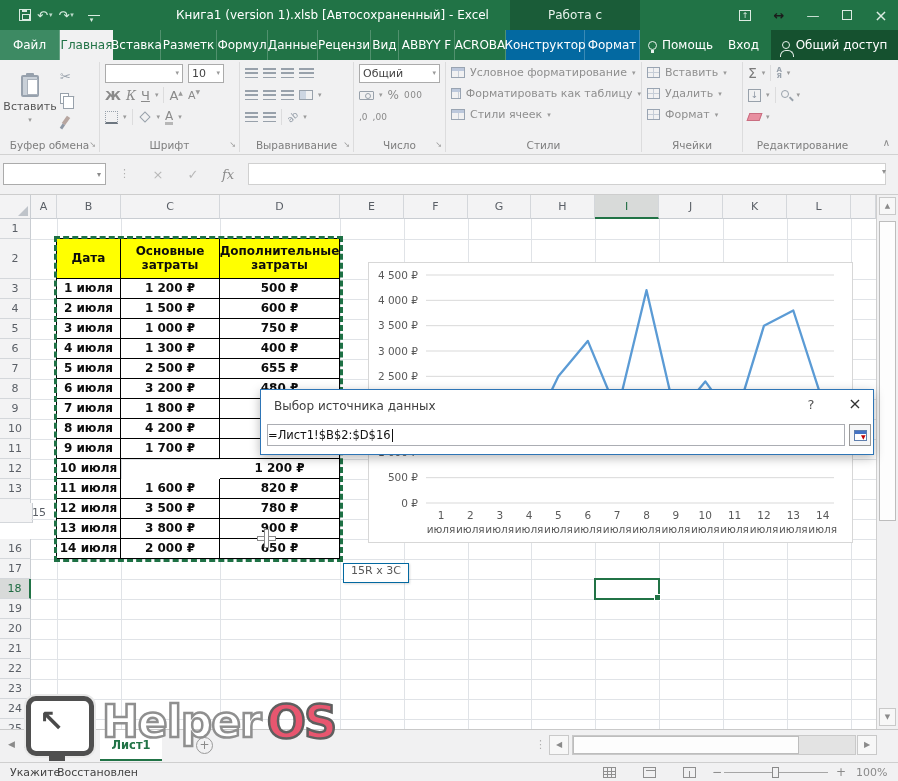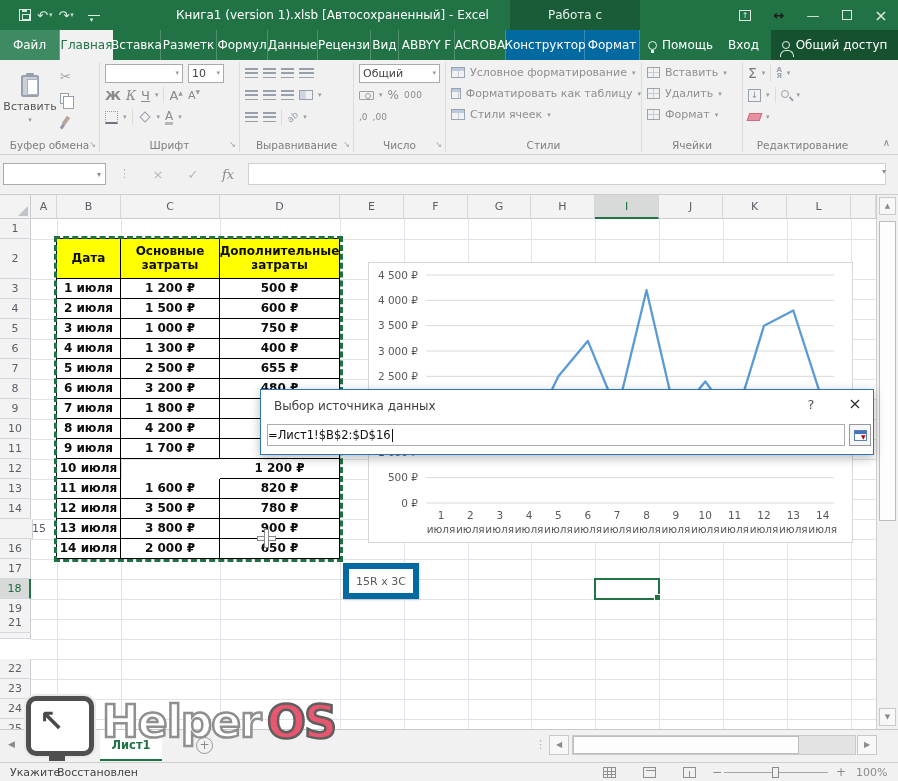--- a/index.html
+++ b/index.html
@@ -117,21 +117,21 @@
   #tbl { position:absolute; left:57px; top:44px; z-index:2; }
   .tcell { position:absolute; display:flex; align-items:center; justify-content:center; text-align:center; border-right:1px solid #000; border-bottom:1px solid #000; font-size:12px; color:#0d0d0d; font-weight:600; background:#fff; line-height:1.1; }
   .tcell.hdr { background:#ffff00; font-weight:700; }
   #ants { position:absolute; left:54px; top:41px; width:289px; height:326px; border:3px dashed #1e7145; z-index:3; pointer-events:none; }
   
   #chartbox { position:absolute; left:368px; top:67px; width:485px; height:281px; background:#fff; border:1px solid #d7d7d7; z-index:2; }
   .ctick { font-size:10.5px; fill:#595959; font-family:"DejaVu Sans",sans-serif; }
   
   #selcell { position:absolute; left:594px; top:383px; width:66px; height:22px; border:2px solid #217346; z-index:4; }
   #selcell:after { content:""; position:absolute; right:-3px; bottom:-3px; width:5px; height:5px; background:#217346; border:1px solid #fff; }
-  #seltip { position:absolute; left:343px; top:368px; height:36px; padding:6px 7px; background:#fff; border:6px solid #0369a1; box-shadow:1px 1px 2px rgba(0,0,0,.15); font-size:11px; color:#595959; z-index:8; white-space:nowrap; }
+  #seltip { position:absolute; left:343px; top:368px; height:20px; padding:0 7px; background:#fff; border:1px solid #0369a1; box-shadow:1px 1px 2px rgba(0,0,0,.15); font-size:11px; color:#595959; z-index:8; white-space:nowrap; }
 
   
   #dlg { position:absolute; left:260px; top:389px; width:614px; height:66px; background:#fff; border:1px solid #2e75b6; box-shadow:0 3px 10px rgba(0,0,0,.28); z-index:10; }
   #dlg-title { position:absolute; left:13px; top:9px; font-size:12px; color:#404040; }
   #dlg-help { position:absolute; left:540px; top:7px; width:20px; text-align:center; font-size:13px; color:#555; }
   #dlg-close { position:absolute; left:582px; top:4px; width:24px; text-align:center; font-size:16px; color:#333; }
   #dlg-input { position:absolute; left:6px; top:34px; width:578px; height:22px; background:#fff; border:1px solid #abadb3; font-size:11.5px; color:#111; display:flex; align-items:center; }
   .caret { display:inline-block; width:1px; height:13px; background:#111; margin-left:1px; }
   #dlg-range-btn { position:absolute; left:588px; top:34px; width:22px; height:22px; border:1px solid #999; background:#f5f6f7; display:flex; align-items:center; justify-content:center; }
   .ic-range { width:13px; height:11px; border:1px solid #5f7fae; background:linear-gradient(#4472c4 0 3px,#fff 3px); position:relative; }
@@ -450,27 +450,27 @@
         <div class="rhcell" style="top: 124px; height: 20px; line-height: 19px;">5</div>
         <div class="rhcell" style="top: 144px; height: 20px; line-height: 19px;">6</div>
         <div class="rhcell" style="top: 164px; height: 20px; line-height: 19px;">7</div>
         <div class="rhcell" style="top: 184px; height: 20px; line-height: 19px;">8</div>
         <div class="rhcell" style="top: 204px; height: 20px; line-height: 19px;">9</div>
         <div class="rhcell" style="top: 224px; height: 20px; line-height: 19px;">10</div>
         <div class="rhcell" style="top: 244px; height: 20px; line-height: 19px;">11</div>
         <div class="rhcell" style="top: 264px; height: 20px; line-height: 19px;">12</div>
         <div class="rhcell" style="top: 284px; height: 20px; line-height: 19px;">13</div>
         <div class="rhcell" style="top: 304px; height: 20px; line-height: 19px;">14</div>
-        <div class="rhcell" style="top: 324px; height: 20px; line-height: 19px; padding-left: 32px;">15</div>
+        <div class="rhcell" style="top: 308px; height: 20px; line-height: 19px; padding-left: 32px;">15</div>
         <div class="rhcell" style="top: 344px; height: 20px; line-height: 19px;">16</div>
         <div class="rhcell" style="top: 364px; height: 20px; line-height: 19px;">17</div>
         <div class="rhcell sel" style="top: 384px; height: 20px; line-height: 19px;">18</div>
         <div class="rhcell" style="top: 404px; height: 20px; line-height: 19px;">19</div>
         <div class="rhcell" style="top: 424px; height: 20px; line-height: 19px;">20</div>
-        <div class="rhcell" style="top: 418px; height: 20px; line-height: 19px;">21</div>
+        <div class="rhcell" style="top: 444px; height: 20px; line-height: 19px;">21</div>
         <div class="rhcell" style="top: 464px; height: 20px; line-height: 19px;">22</div>
         <div class="rhcell" style="top: 484px; height: 20px; line-height: 19px;">23</div>
         <div class="rhcell" style="top: 504px; height: 20px; line-height: 19px;">24</div>
         <div class="rhcell" style="top: 524px; height: 20px; line-height: 19px;">25</div>
       </div>
     <div id="gridlines">
         <div class="gline" style="left: 57px; top: 24px; width: 1px; height: 510px;"></div>
         <div class="gline" style="left: 121px; top: 24px; width: 1px; height: 510px;"></div>
         <div class="gline" style="left: 220px; top: 24px; width: 1px; height: 510px;"></div>
         <div class="gline" style="left: 340px; top: 24px; width: 1px; height: 510px;"></div>

